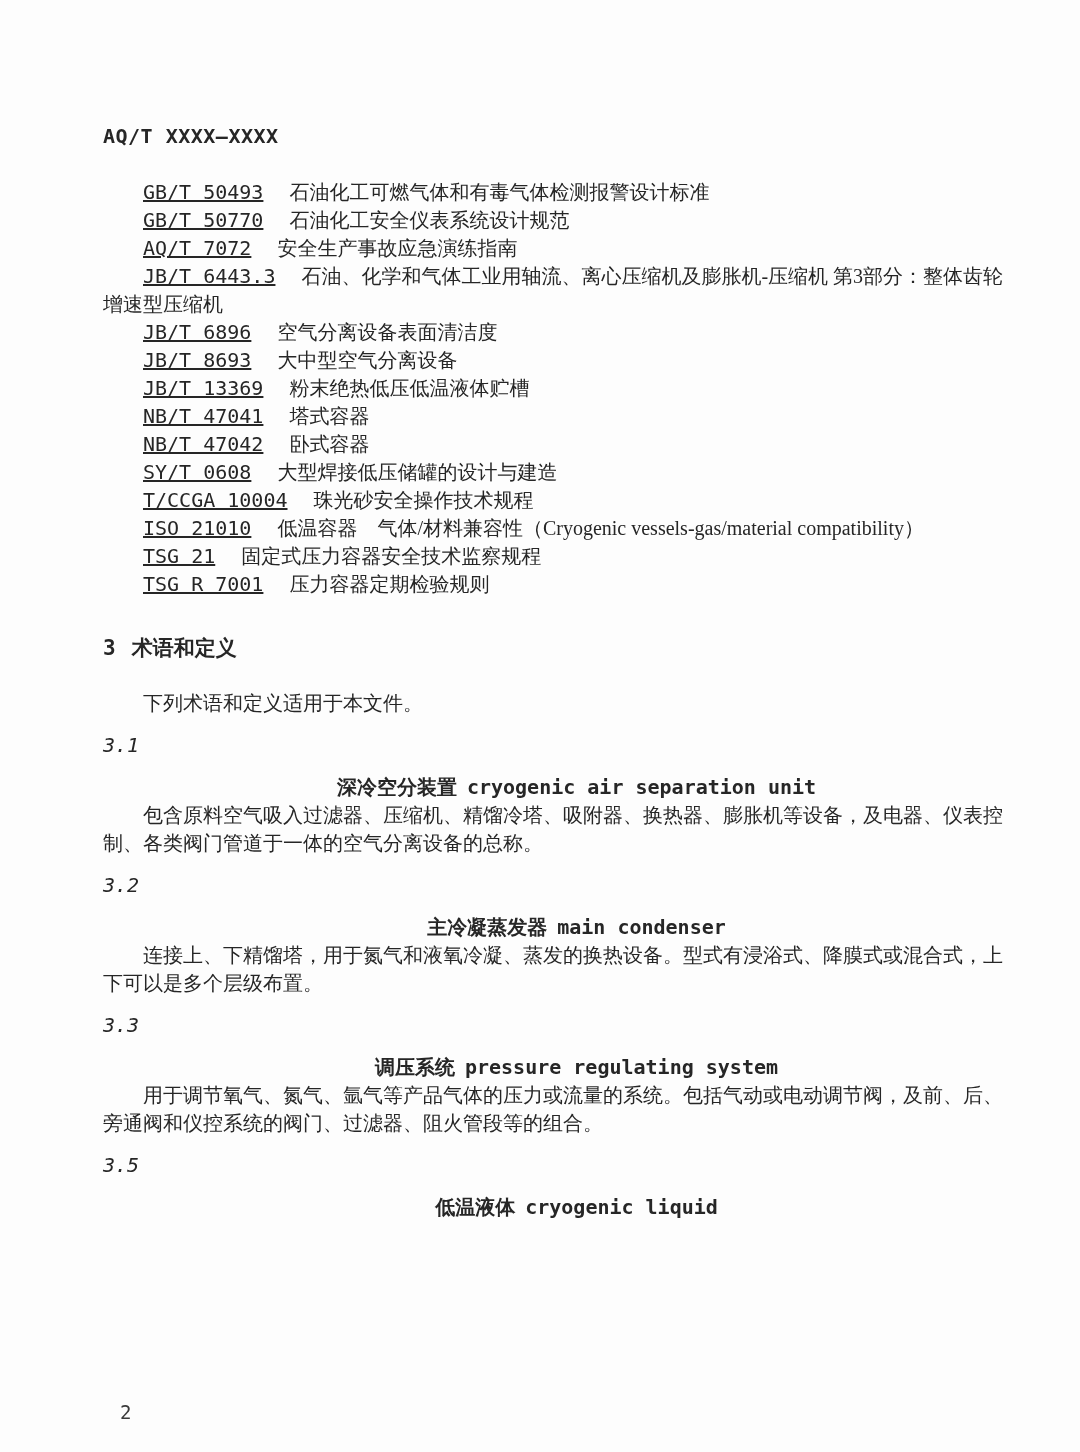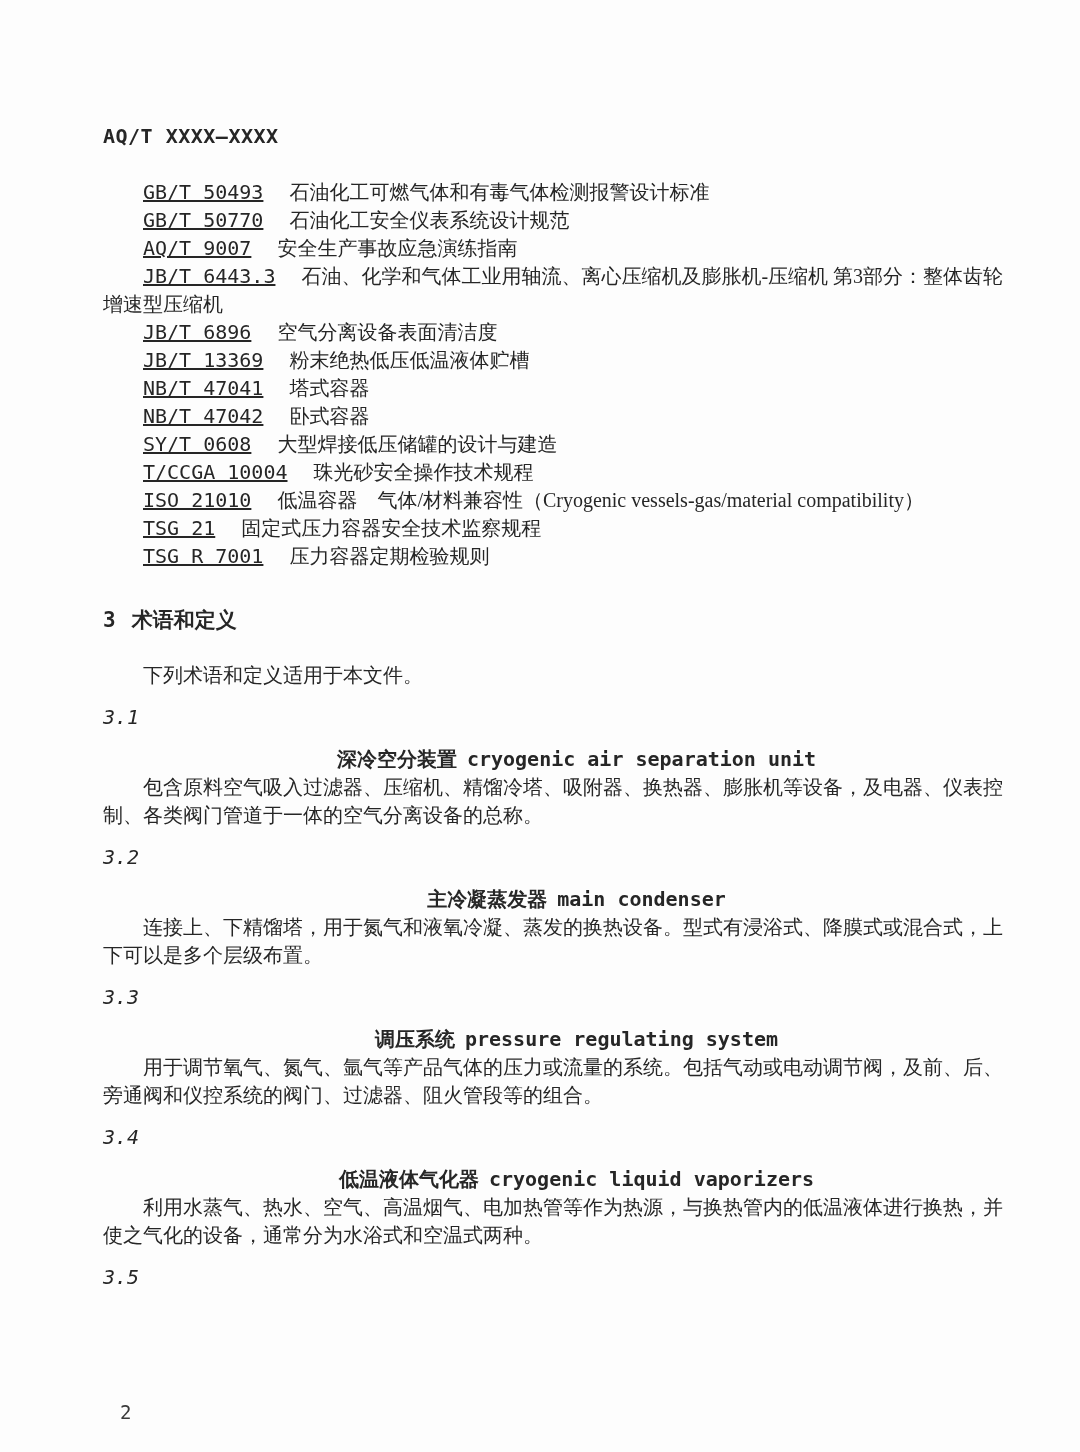--- a/index.html
+++ b/index.html
@@ -95,23 +95,24 @@
 </head>
 <body>
 
 <div class="page">
 
   <div class="doc-header">AQ/T XXXX—XXXX</div>
 
   <div class="refs">
     <p class="ref"><span class="code">GB/T 50493</span><span class="title">石油化工可燃气体和有毒气体检测报警设计标准</span></p>
     <p class="ref"><span class="code">GB/T 50770</span><span class="title">石油化工安全仪表系统设计规范</span></p>
-    <p class="ref"><span class="code">AQ/T 9007</span><span class="title">安全生产事故应急演练指南</span></p>
+    <p class="ref"><span class="code">AQ/T 7072</span><span class="title">安全生产事故应急演练指南</span></p>
     <p class="ref"><span class="code">JB/T 6443.3</span><span class="title">石油、化学和气体工业用轴流、离心压缩机及膨胀机-压缩机 第3部分：整体齿轮增速型压缩机</span></p>
     <p class="ref"><span class="code">JB/T 6896</span><span class="title">空气分离设备表面清洁度</span></p>
+    <p class="ref"><span class="code">JB/T 8693</span><span class="title">大中型空气分离设备</span></p>
     <p class="ref"><span class="code">JB/T 13369</span><span class="title">粉末绝热低压低温液体贮槽</span></p>
     <p class="ref"><span class="code">NB/T 47041</span><span class="title">塔式容器</span></p>
     <p class="ref"><span class="code">NB/T 47042</span><span class="title">卧式容器</span></p>
     <p class="ref"><span class="code">SY/T 0608</span><span class="title">大型焊接低压储罐的设计与建造</span></p>
     <p class="ref"><span class="code">T/CCGA 10004</span><span class="title">珠光砂安全操作技术规程</span></p>
     <p class="ref"><span class="code">ISO 21010</span><span class="title">低温容器　气体/材料兼容性（Cryogenic vessels-gas/material compatibility）</span></p>
     <p class="ref"><span class="code">TSG 21</span><span class="title">固定式压力容器安全技术监察规程</span></p>
     <p class="ref"><span class="code">TSG R 7001</span><span class="title">压力容器定期检验规则</span></p>
   </div>
 
@@ -130,25 +131,21 @@
     <p class="term-title"><span class="zh">主冷凝蒸发器</span><span class="en">main condenser</span></p>
     <p class="term-def">连接上、下精馏塔，用于氮气和液氧冷凝、蒸发的换热设备。型式有浸浴式、降膜式或混合式，上下可以是多个层级布置。</p>
   </div>
 
   <div class="term-block">
     <p class="term-num">3.3</p>
     <p class="term-title"><span class="zh">调压系统</span><span class="en">pressure regulating system</span></p>
     <p class="term-def">用于调节氧气、氮气、氩气等产品气体的压力或流量的系统。包括气动或电动调节阀，及前、后、旁通阀和仪控系统的阀门、过滤器、阻火管段等的组合。</p>
   </div>
 
-  <div class="term-block">
-    <p class="term-num">3.4</p>
-    <p class="term-title"><span class="zh">低温液体气化器</span><span class="en">cryogenic liquid vaporizers</span></p>
-    <p class="term-def">利用水蒸气、热水、空气、高温烟气、电加热管等作为热源，与换热管内的低温液体进行换热，并使之气化的设备，通常分为水浴式和空温式两种。</p>
-  </div>
 
   <div class="term-block">
     <p class="term-num">3.5</p>
+    <p class="term-title"><span class="zh">低温液体</span><span class="en">cryogenic liquid</span></p>
   </div>
 
   <div class="page-number">2</div>
 
 </div>
 
 </body></html>

